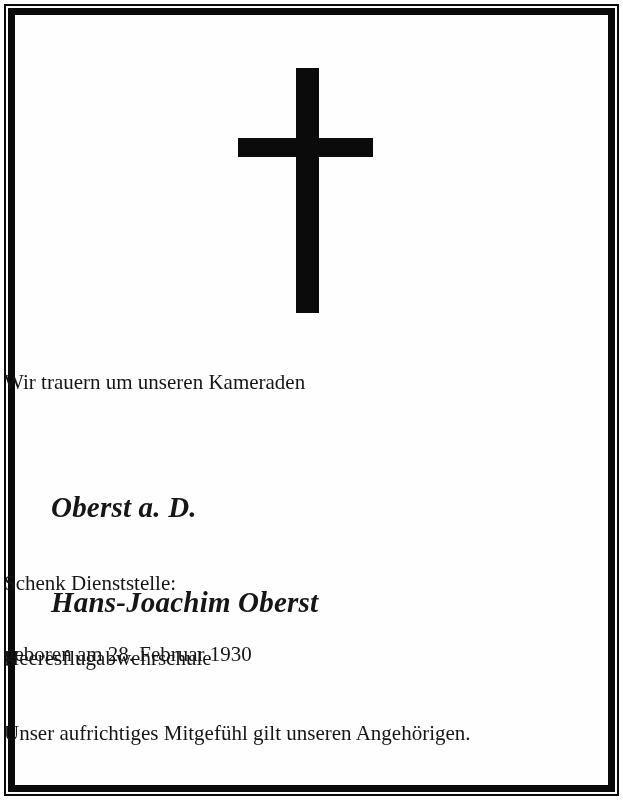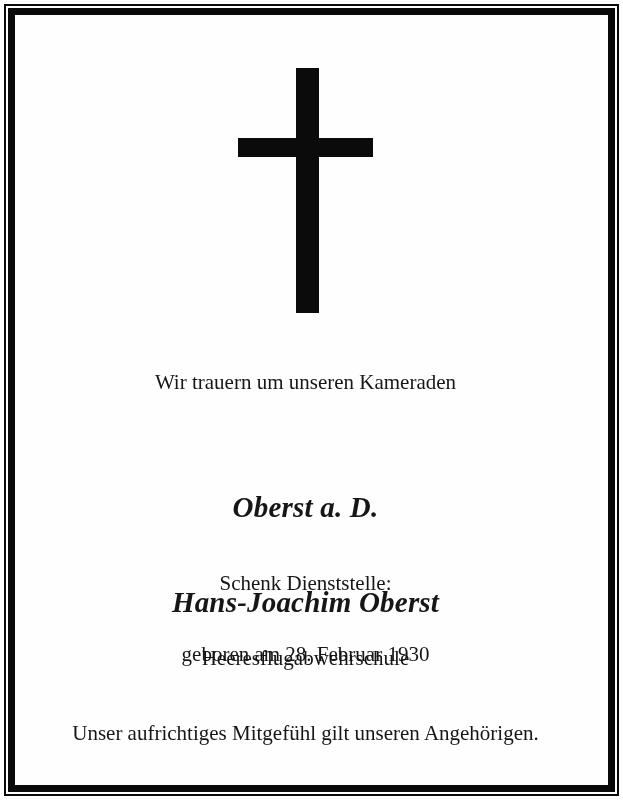--- a/index.html
+++ b/index.html
@@ -47,33 +47,34 @@
     left: 238px;
     top: 138px;
     width: 135px;
     height: 19px;
     background: #0b0b0b;
   }
   .line-block {
     position: absolute;
     left: 4px;
     right: 16px;
-    text-align: center;
+    text-align: left;
     font-size: 21px;
     line-height: 25px;
     white-space: pre;
   }
   .block-mourning   { top: 369px; line-height: 27px; }
   .block-name {
     top: 429px;
     font-size: 29px;
     line-height: 31.5px;
     font-weight: bold;
     font-style: italic;
     letter-spacing: 0.2px;
+    padding-left: 47px;
   }
   .block-duty       { top: 521px; }
   .block-dates      { top: 592px; font-family: Liberation Serif, serif; }
   .block-condolence { top: 666px; line-height: 27px; }
 </style>
 </head>
 <body>
 
 <div class="frame-outer"></div>
 <div class="frame-inner"></div>

